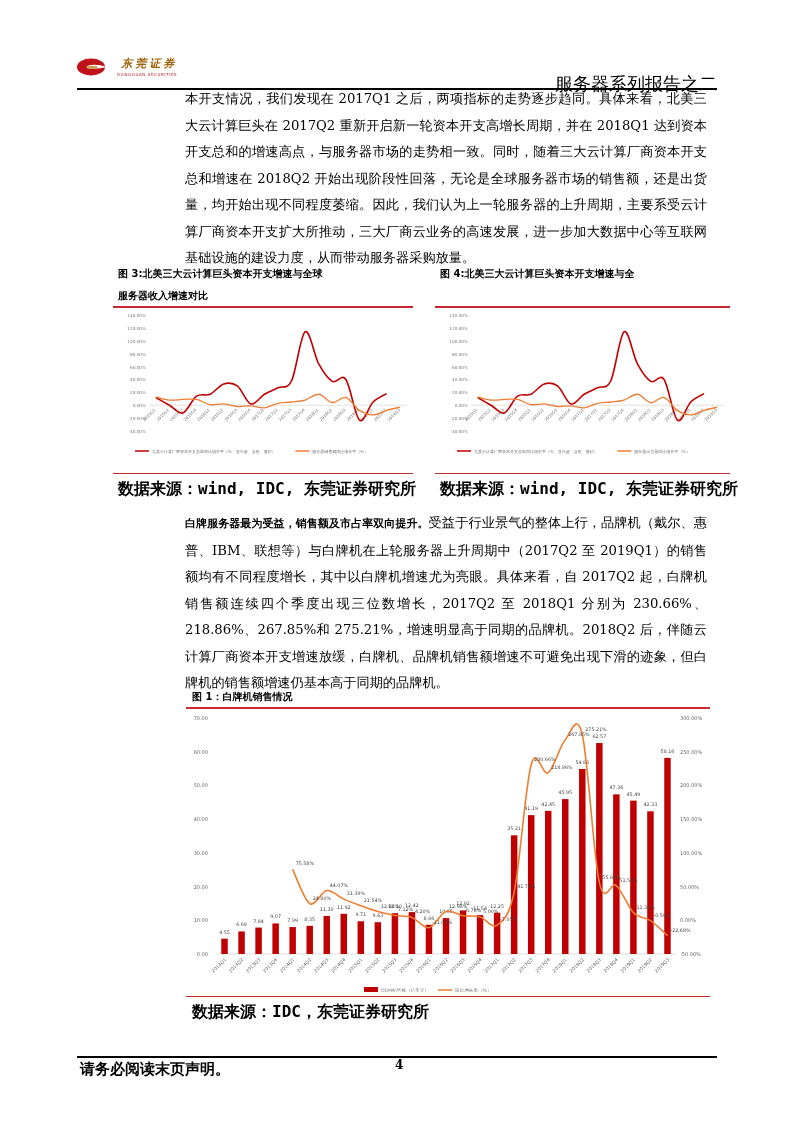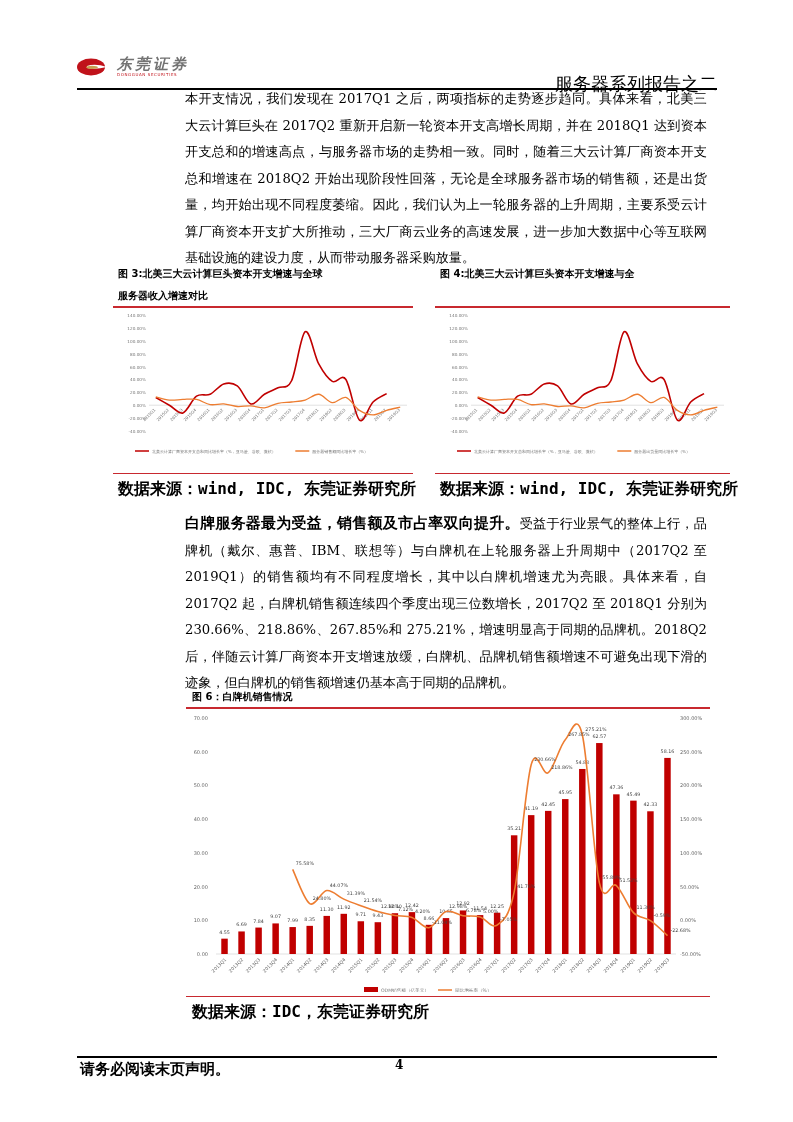--- a/index.html
+++ b/index.html
@@ -2,27 +2,27 @@
 <html><head>
 <meta charset="utf-8">
 <style>
   html, body { margin: 0; padding: 0; background: #ffffff; }
   body { width: 793px; height: 1122px; position: relative; overflow: hidden;
          font-family: "DejaVu Serif", "Liberation Serif", serif; color: #000; }
   .header { position: absolute; left: 77px; top: 56px; width: 640px; height: 34px; }
   .logo { position: absolute; left: 0; top: 0; display: flex; align-items: center; }
   .logo-mark { width: 30px; height: 18px; position: relative; }
   .logo-text { margin-left: 10px; }
-  .logo-cn { font-family: "DejaVu Serif", serif; color: #737373; font-size: 15px; font-weight: bold; letter-spacing: 3px; font-style: italic; line-height: 16px; }
+  .logo-cn { font-family: "DejaVu Serif", serif; color: #a16207; font-size: 11px; font-weight: bold; letter-spacing: 3px; font-style: italic; line-height: 16px; text-align: right; }
   .logo-en { font-family: "DejaVu Sans", sans-serif; color: #c0121a; font-size: 4px; letter-spacing: 0.6px; line-height: 6px; }
   .header-title { position: absolute; right: 0; top: 16px; font-family: "DejaVu Sans", sans-serif; font-size: 18px; }
   .header-rule { position: absolute; left: 77px; top: 88px; width: 640px; height: 2px; background: #000; }
 
   .para { position: absolute; left: 185px; width: 522px; font-size: 13.2px; line-height: 26.5px; text-align: justify; text-align-last: left; }
-  .para b { font-family: Liberation Sans, sans-serif; font-weight: bold; font-size: 15px; }
+  .para b { font-family: Liberation Mono, monospace; font-weight: bold; font-size: 11px; }
 
   .fig-title { position: absolute; font-family: "DejaVu Sans", sans-serif; font-weight: bold; font-size: 10px; line-height: 22px; }
   .fig-rule { position: absolute; height: 2px; background: #c8292f; }
   .fig-rule.thin { height: 1px; background: #c8292f; }
   .source { position: absolute; font-family: "DejaVu Sans Mono", "Liberation Mono", monospace; font-size: 16px; font-weight: bold; }
 
   .footer-rule { position: absolute; left: 77px; top: 1056px; width: 640px; height: 2px; background: #000; }
   .footer-note { position: absolute; left: 80px; top: 1060px; font-family: "DejaVu Sans", sans-serif; font-size: 15px; font-weight: bold; }
   .page-num { position: absolute; left: 395px; top: 1058px; font-family: "DejaVu Serif", serif; font-size: 12px; font-weight: bold; }
 
@@ -135,21 +135,21 @@
     <line x1="22" x2="36" y1="142" y2="142" stroke="#c00000" stroke-width="1.5"></line>
     <text x="39" y="143.5" font-size="4" fill="#777">北美云计算厂商资本开支总和同比增长率（%，亚马逊、谷歌、微软）</text>
     <line x1="182.29999999999998" x2="196.29999999999998" y1="142" y2="142" stroke="#ed7d31" stroke-width="1.5"></line>
     <text x="199.29999999999998" y="143.5" font-size="4" fill="#777">服务器出货量同比增长率（%）</text>
   </svg>
 <div class="fig-rule thin" style="left:435px; top:473px; width:295px;"></div>
 <div class="source" style="left:440px; top:479px;">数据来源：wind, IDC, 东莞证券研究所</div>
 
 <div class="para" style="top:510px;"><b>白牌服务器最为受益，销售额及市占率双向提升。</b><span>受益于行业景气的整体上行，品牌机（戴尔、惠普、IBM、联想等）与白牌机在上轮服务器上升周期中（2017Q2 至 2019Q1）的销售额均有不同程度增长，其中以白牌机增速尤为亮眼。具体来看，自 2017Q2 起，白牌机销售额连续四个季度出现三位数增长，2017Q2 至 2018Q1 分别为 230.66%、218.86%、267.85%和 275.21%，增速明显高于同期的品牌机。2018Q2 后，伴随云计算厂商资本开支增速放缓，白牌机、品牌机销售额增速不可避免出现下滑的迹象，但白牌机的销售额增速仍基本高于同期的品牌机。</span></div>
 
-<div class="fig-title" style="left:192px; top:686px;">图 6：白牌机销售情况</div>
+<div class="fig-title" style="left:192px; top:686px;">图 1：白牌机销售情况</div>
 <div class="fig-rule" style="left:186px; top:707px; width:524px;"></div>
 <svg id="fig5" style="position:absolute; left:186px; top:710px;" width="524" height="282">
     <text x="22" y="246" font-size="5" fill="#666" text-anchor="end">0.00</text>
     <text x="22" y="212.28571428571428" font-size="5" fill="#666" text-anchor="end">10.00</text>
     <text x="22" y="178.57142857142858" font-size="5" fill="#666" text-anchor="end">20.00</text>
     <text x="22" y="144.85714285714286" font-size="5" fill="#666" text-anchor="end">30.00</text>
     <text x="22" y="111.14285714285714" font-size="5" fill="#666" text-anchor="end">40.00</text>
     <text x="22" y="77.42857142857143" font-size="5" fill="#666" text-anchor="end">50.00</text>
     <text x="22" y="43.714285714285715" font-size="5" fill="#666" text-anchor="end">60.00</text>
     <text x="22" y="10" font-size="5" fill="#666" text-anchor="end">70.00</text>

